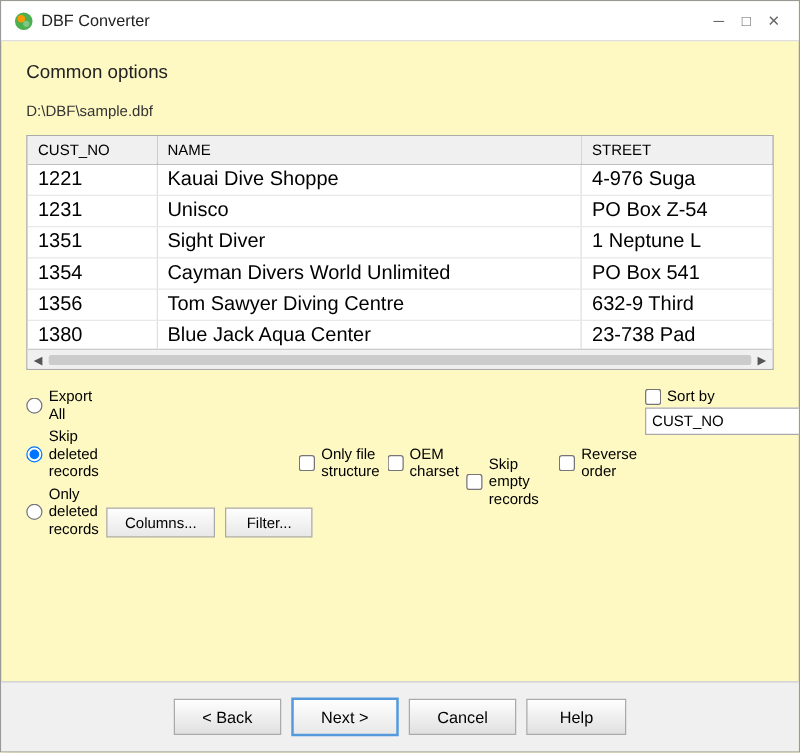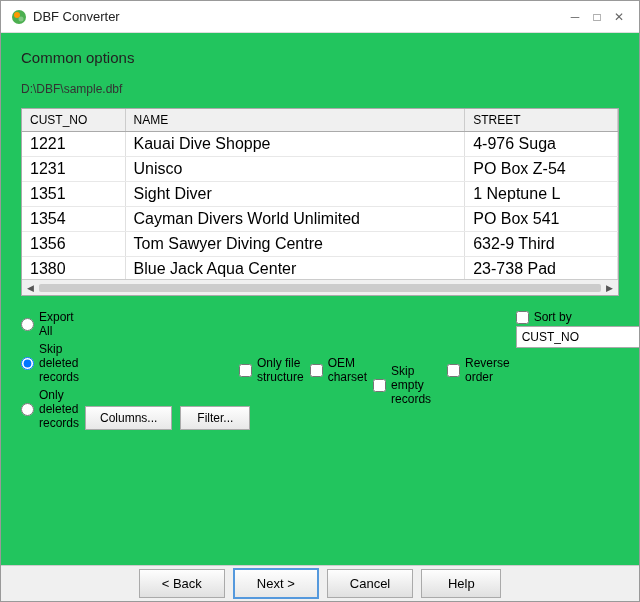--- a/index.html
+++ b/index.html
@@ -8,21 +8,21 @@
       font-family: 'Segoe UI', Tahoma, Geneva, Verdana, sans-serif;
       font-size: 13px;
       display: flex;
       justify-content: center;
       align-items: center;
       min-height: 100vh;
     }
     .window {
       width: 640px;
       height: 602px;
-      background: #22c55e;
+      background: #fef9c3;
       border: 1px solid #999;
       box-shadow: 2px 2px 8px rgba(0,0,0,0.3);
       display: flex;
       flex-direction: column;
     }
     .title-bar {
       background: #fff;
       border-bottom: 1px solid #ddd;
       padding: 6px 10px;
       display: flex;
@@ -203,21 +203,21 @@
       cursor: pointer;
       min-width: 70px;
     }
     .footer {
       border-top: 1px solid #ccc;
       background: #f0f0f0;
       padding: 10px 16px;
       display: flex;
       justify-content: center;
       gap: 8px;
-      height: 36px;
+      height: 56px;
       align-items: center;
     }
     .footer-btn {
       padding: 6px 22px;
       border: 1px solid #aaa;
       background: linear-gradient(to bottom, #fefefe, #e0e0e0);
       font-size: 13px;
       cursor: pointer;
       min-width: 80px;
     }

